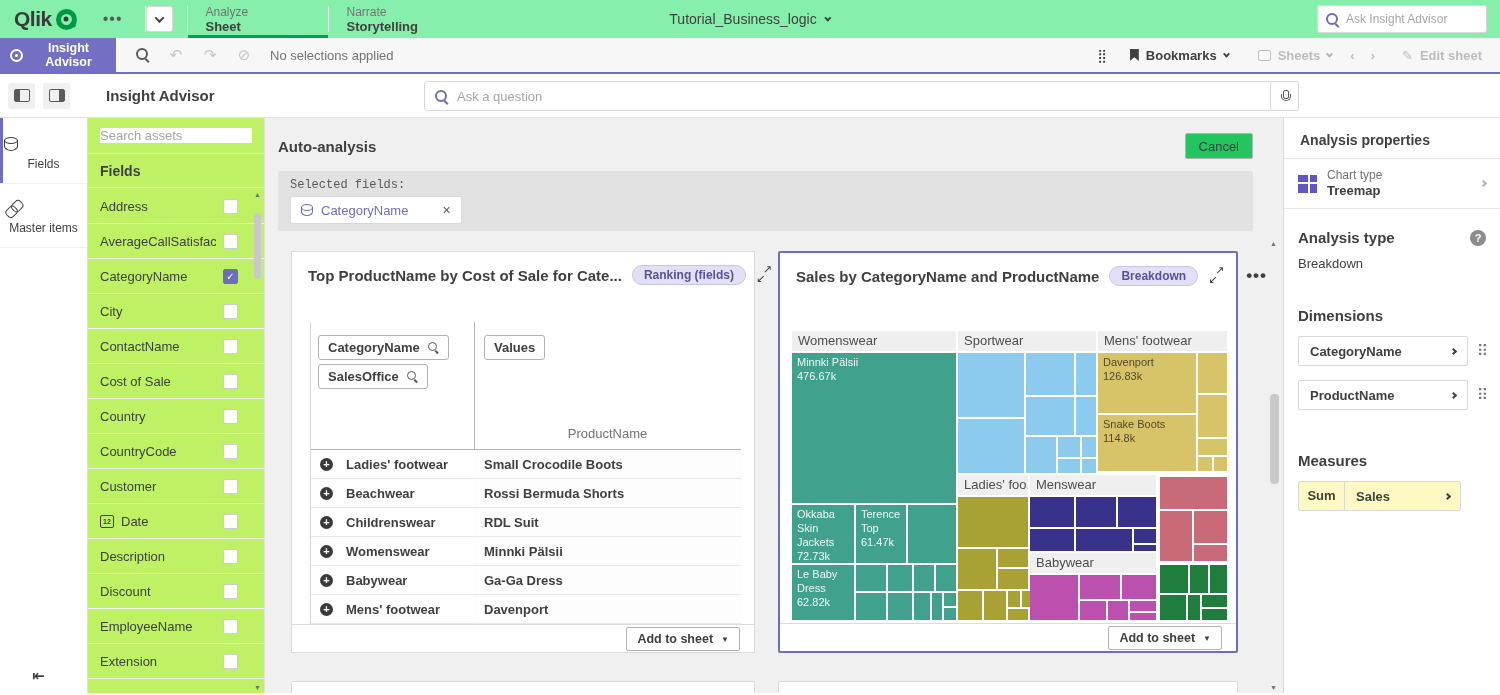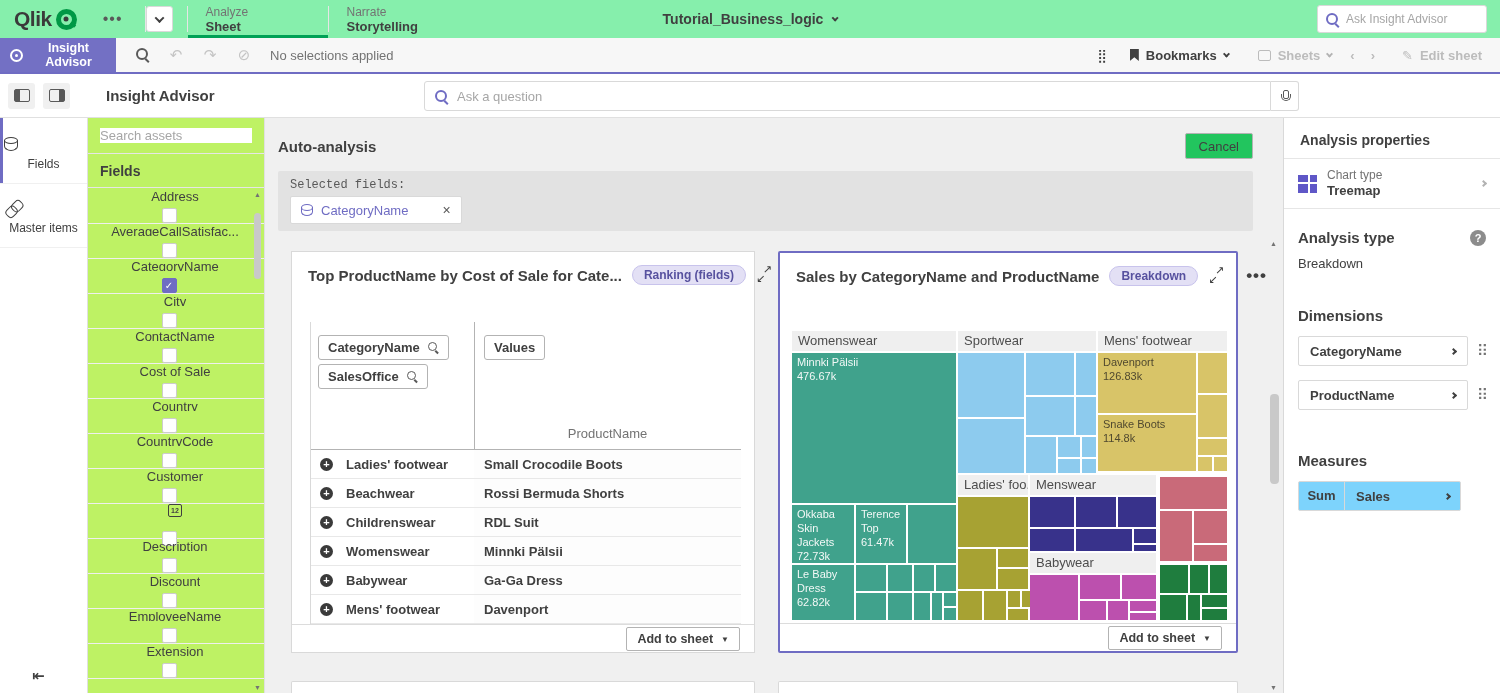--- a/index.html
+++ b/index.html
@@ -19,21 +19,21 @@
   .nav-item { position:relative; display:flex; flex-direction:column; justify-content:center; padding:0 18px; cursor:pointer; }
   .nav-top { font-size:12px; color:#737373; line-height:14px; }
   .nav-bottom { font-size:13px; color:#404040; font-weight:bold; line-height:15px; }
   .nav-item.active::after { content:''; position:absolute; left:0; right:0; bottom:0; height:3px; background:#00a156; }
   .nav-item.active { min-width:140px; }
   .chev-btn { width:27px; height:26px; border:1px solid #d9d9d9; border-radius:3px; background:#fff; align-self:center; margin-right:14px; cursor:pointer; display:flex; align-items:center; justify-content:center; }
   .chev { display:inline-block; width:7px; height:7px; border-right:2px solid #404040; border-bottom:2px solid #404040; transform:rotate(45deg) translate(-1px,-1px); }
   .chev.right { transform:rotate(-45deg); }
   .chev.sm { width:5px; height:5px; }
   .chev.lite { border-color:#b3b3b3; }
-  .app-title { position:absolute; left:50%; top:0; height:38px; transform:translateX(-50%); display:flex; align-items:center; gap:9px; font-size:14px; font-weight:bold; color:#404040; cursor:pointer; }
+  .app-title { position:absolute; left:50%; top:0; height:38px; transform:translateX(-50%); display:flex; align-items:center; gap:9px; font-size:14px; font-weight:normal; color:#404040; cursor:pointer; }
   .global-search { position:absolute; right:13px; top:5px; width:170px; height:28px; border:1px solid #d9d9d9; border-radius:3px; display:flex; align-items:center; padding:0 8px; gap:7px; background:#fff; }
   .global-search input { border:none; outline:none; width:120px; font-size:12px; color:#404040; }
   .global-search input::placeholder { color:#a6a6a6; }
   .mag { position:relative; display:inline-block; width:13px; height:13px; flex:none; }
   .mag::before { content:''; position:absolute; left:0; top:0; width:8px; height:8px; border:2px solid currentColor; border-radius:50%; }
   .mag::after { content:''; position:absolute; left:10px; top:10px; width:5px; height:2px; background:currentColor; transform:rotate(45deg); transform-origin:0 0; }
   .mag.purple { color:#6f6cc3; }
   .mag.gray { color:#595959; }
 
   
@@ -84,21 +84,21 @@
   .link-ic::before { content:''; position:absolute; left:0; top:2px; width:10px; height:8px; border:1.5px solid currentColor; border-radius:4px; }
   .link-ic::after { content:''; position:absolute; left:8px; top:2px; width:10px; height:8px; border:1.5px solid currentColor; border-radius:4px; }
   .rail-collapse { position:absolute; bottom:8px; left:32px; font-size:15px; color:#404040; cursor:pointer; font-weight:bold; }
 
   .assets { width:177px; background:#bef264; border-right:1px solid #e0e0e0; position:relative; flex:none; }
   .assets-search { height:36px; border-bottom:1px solid #e6e6e6; display:flex; align-items:center; padding:0 12px; }
   .assets-search input { border:none; outline:none; width:100%; font-size:13px; }
   .assets-search input::placeholder { color:#a6a6a6; }
   .assets-header { height:34px; line-height:34px; padding-left:12px; font-size:14px; font-weight:bold; color:#404040; border-bottom:1px solid #e6e6e6; }
   .fields-list { position:absolute; top:71px; bottom:0; left:0; right:0; overflow:hidden; }
-  .field-row { height:35px; display:flex; align-items:center; padding:0 14px 0 12px; border-bottom:1px solid #efefef; cursor:pointer; gap:7px;flex-direction:column; }
+  .field-row { height:35px; display:flex; align-items:center; padding:0 14px 0 12px; border-bottom:1px solid #efefef; cursor:pointer; gap:7px; }
   .field-label { font-size:13px; color:#404040; flex:1; white-space:nowrap; overflow:hidden; }
   .checkbox { width:15px; height:15px; border:1px solid #cccccc; border-radius:2px; background:#fff; flex:none; font-size:10px; line-height:13px; text-align:center; color:#fff; margin-right:12px; }
   .checkbox.checked { background:#6f6cc3; border-color:#6f6cc3; }
   .cal-icon { width:14px; height:13px; border:1.5px solid #404040; border-radius:2px; font-size:7px; line-height:11px; text-align:center; font-weight:bold; color:#404040; flex:none; }
   .assets-scrollbar { position:absolute; right:1px; top:73px; bottom:2px; width:10px; }
   .sb-up { position:absolute; top:0; left:1px; font-size:7px; color:#737373; }
   .sb-down { position:absolute; bottom:0; left:1px; font-size:7px; color:#737373; }
   .sb-thumb { position:absolute; top:22px; left:1px; width:7px; height:66px; background:#c9c9c9; border-radius:4px; }
 
   .main { flex:1; background:#f0f0f0; position:relative; overflow:hidden; }
@@ -170,21 +170,21 @@
   .ct-row .chev { margin-left:auto; }
   .at-head { display:flex; align-items:center; margin:20px 14px 0; font-size:15px; font-weight:bold; color:#404040; }
   .help-ic { margin-left:auto; width:16px; height:16px; border-radius:50%; background:#8c8c8c; color:#fff; font-size:11px; line-height:16px; text-align:center; font-weight:bold; cursor:pointer; }
   .at-val { margin:10px 14px 0; font-size:13px; color:#404040; }
   .sec-head { margin:36px 14px 12px; font-size:15px; font-weight:bold; color:#404040; }
   .sec-head.m2 { margin-top:42px; }
   .dim-row { display:flex; align-items:center; margin:0 12px 14px 14px; }
   .dim-box { flex:1; height:30px; border:1px solid #d9d9d9; border-radius:2px; background:#fff; display:flex; align-items:center; padding:0 11px; font-size:13px; font-weight:bold; color:#404040; cursor:pointer; }
   .dim-box .chev { margin-left:auto; }
   .handle { margin-left:9px; color:#737373; font-size:15px; cursor:grab; }
-  .measure-box { display:flex; align-items:center; height:30px; border:1px solid #d9d9d9; border-radius:2px; background:#7dd3fc; margin:0 39px 0 14px; cursor:pointer; }
+  .measure-box { display:flex; align-items:center; height:30px; border:1px solid #d9d9d9; border-radius:2px; background:#fef9c3; margin:0 39px 0 14px; cursor:pointer; }
   .measure-agg { width:46px; text-align:center; border-right:1px solid #d9d9d9; font-size:13px; font-weight:bold; color:#404040; align-self:stretch; line-height:28px; }
   .measure-name { padding-left:11px; font-size:13px; font-weight:bold; color:#404040; }
   .measure-box .chev { margin-left:auto; margin-right:10px; }
 </style>
 </head>
 <body>
 
 <div class="app">
 
   <header class="topbar">

